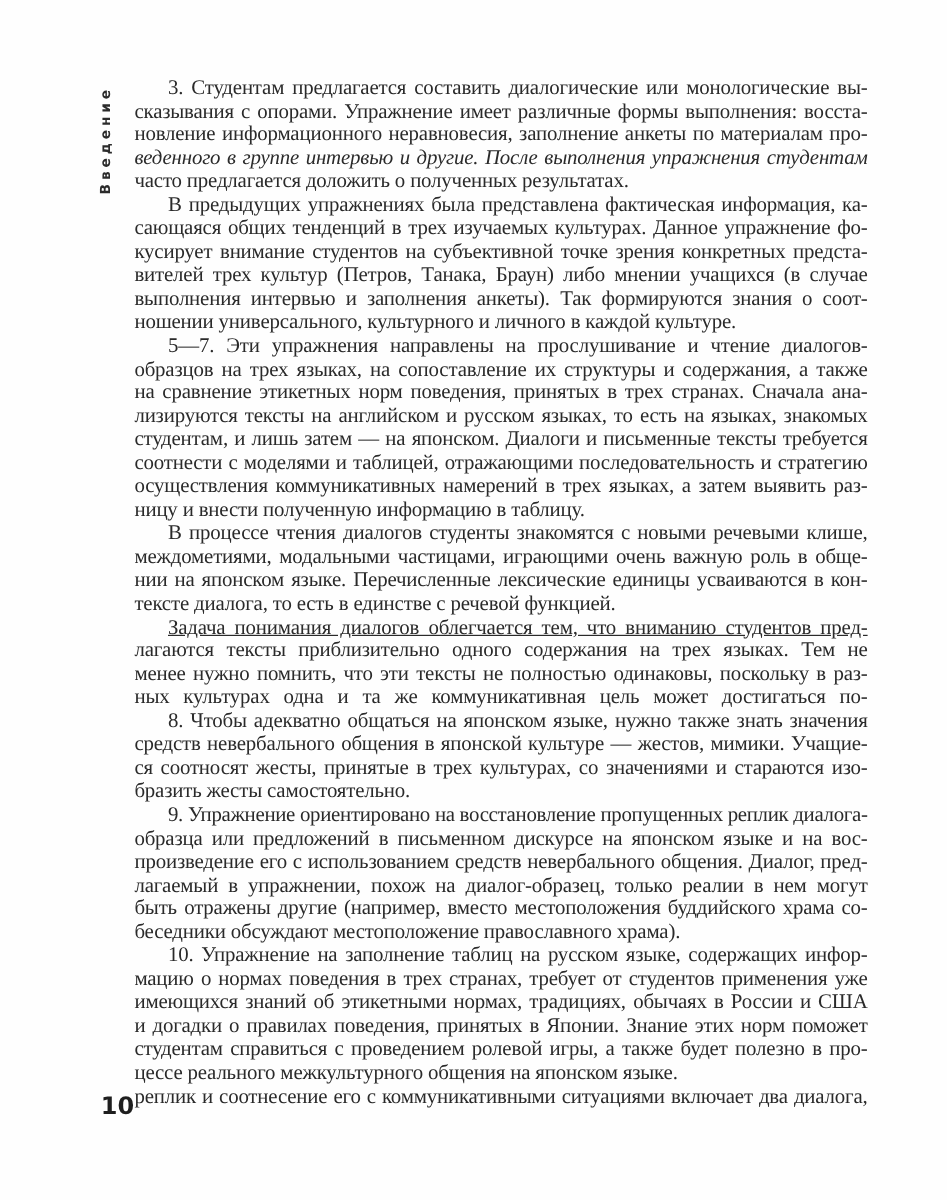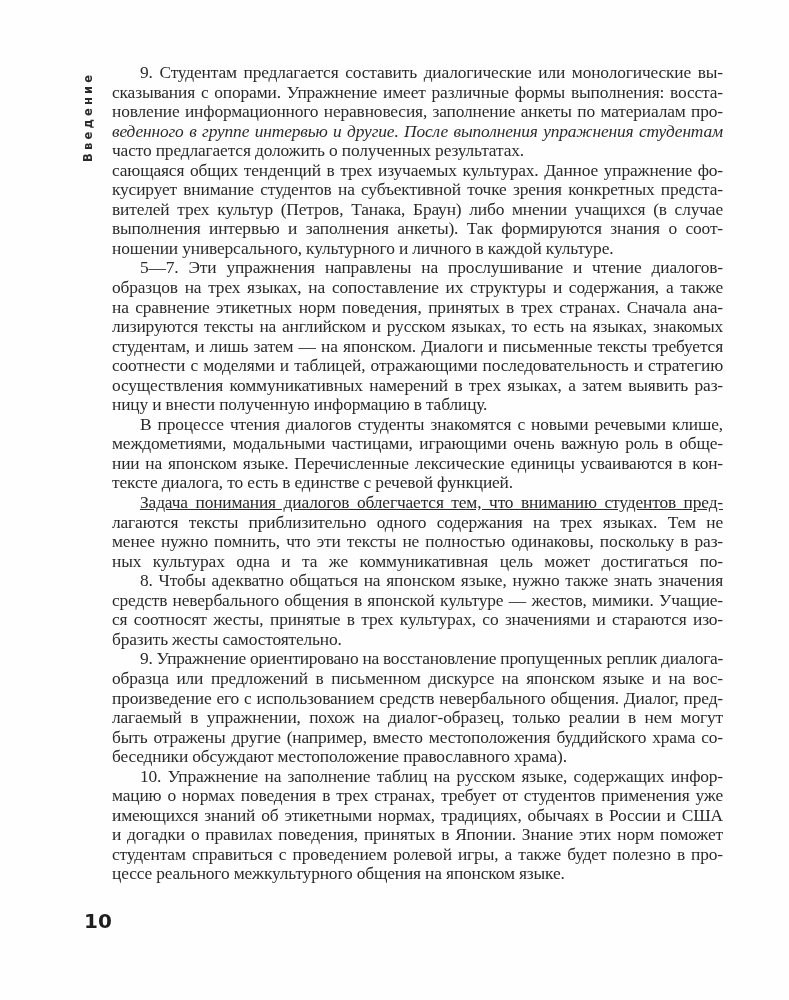--- a/index.html
+++ b/index.html
@@ -65,25 +65,26 @@
       color: #1e1e1e;
     }
   </style>
 </head>
 <body>
 
 <div class="page">
   <div class="side-label">Введение</div>
 
   <div class="body-text" id="body-text">
-      <span class="line indent" style="display: block; width: auto;">9. Студентам предлагается составить диалогические или монологические вы-</span>
+      <span class="line indent" style="display: block; width: auto;">3. Студентам предлагается составить диалогические или монологические вы-</span>
       <span class="line" style="display: block; width: auto;">сказывания с опорами. Упражнение имеет различные формы выполнения: восста-</span>
       <span class="line" style="display: block; width: auto;">новление информационного неравновесия, заполнение анкеты по материалам про-</span>
       <span class="line" style="display: block; width: auto; font-style: italic;">веденного в группе интервью и другие. После выполнения упражнения студентам</span>
       <span class="line last" style="display: block; width: auto;">часто предлагается доложить о полученных результатах.</span>
+      <span class="line indent" style="display: block; width: auto;">В предыдущих упражнениях была представлена фактическая информация, ка-</span>
       <span class="line" style="display: block; width: auto;">сающаяся общих тенденций в трех изучаемых культурах. Данное упражнение фо-</span>
       <span class="line" style="display: block; width: auto;">кусирует внимание студентов на субъективной точке зрения конкретных предста-</span>
       <span class="line" style="display: block; width: auto;">вителей трех культур (Петров, Танака, Браун) либо мнении учащихся (в случае</span>
       <span class="line" style="display: block; width: auto;">выполнения интервью и заполнения анкеты). Так формируются знания о соот-</span>
       <span class="line last" style="display: block; width: auto;">ношении универсального, культурного и личного в каждой культуре.</span>
       <span class="line indent" style="display: block; width: auto;">5—7. Эти упражнения направлены на прослушивание и чтение диалогов-</span>
       <span class="line" style="display: block; width: auto;">образцов на трех языках, на сопоставление их структуры и содержания, а также</span>
       <span class="line" style="display: block; width: auto;">на сравнение этикетных норм поведения, принятых в трех странах. Сначала ана-</span>
       <span class="line" style="display: block; width: auto;">лизируются тексты на английском и русском языках, то есть на языках, знакомых</span>
       <span class="line" style="display: block; width: auto;">студентам, и лишь затем — на японском. Диалоги и письменные тексты требуется</span>
@@ -107,16 +108,17 @@
       <span class="line" style="display: block; width: auto;">произведение его с использованием средств невербального общения. Диалог, пред-</span>
       <span class="line" style="display: block; width: auto;">лагаемый в упражнении, похож на диалог-образец, только реалии в нем могут</span>
       <span class="line" style="display: block; width: auto;">быть отражены другие (например, вместо местоположения буддийского храма со-</span>
       <span class="line last" style="display: block; width: auto;">беседники обсуждают местоположение православного храма).</span>
       <span class="line indent" style="display: block; width: auto;">10. Упражнение на заполнение таблиц на русском языке, содержащих инфор-</span>
       <span class="line" style="display: block; width: auto;">мацию о нормах поведения в трех странах, требует от студентов применения уже</span>
       <span class="line" style="display: block; width: auto;">имеющихся знаний об этикетными нормах, традициях, обычаях в России и США</span>
       <span class="line" style="display: block; width: auto;">и догадки о правилах поведения, принятых в Японии. Знание этих норм поможет</span>
       <span class="line" style="display: block; width: auto;">студентам справиться с проведением ролевой игры, а также будет полезно в про-</span>
       <span class="line last" style="display: block; width: auto;">цессе реального межкультурного общения на японском языке.</span>
+      <span class="line" style="display: block; width: auto;">реплик и соотнесение его с коммуникативными ситуациями включает два диалога,</span>
     </div>
 
   <div class="page-number">10</div>
 </div>
 
 </body></html>

